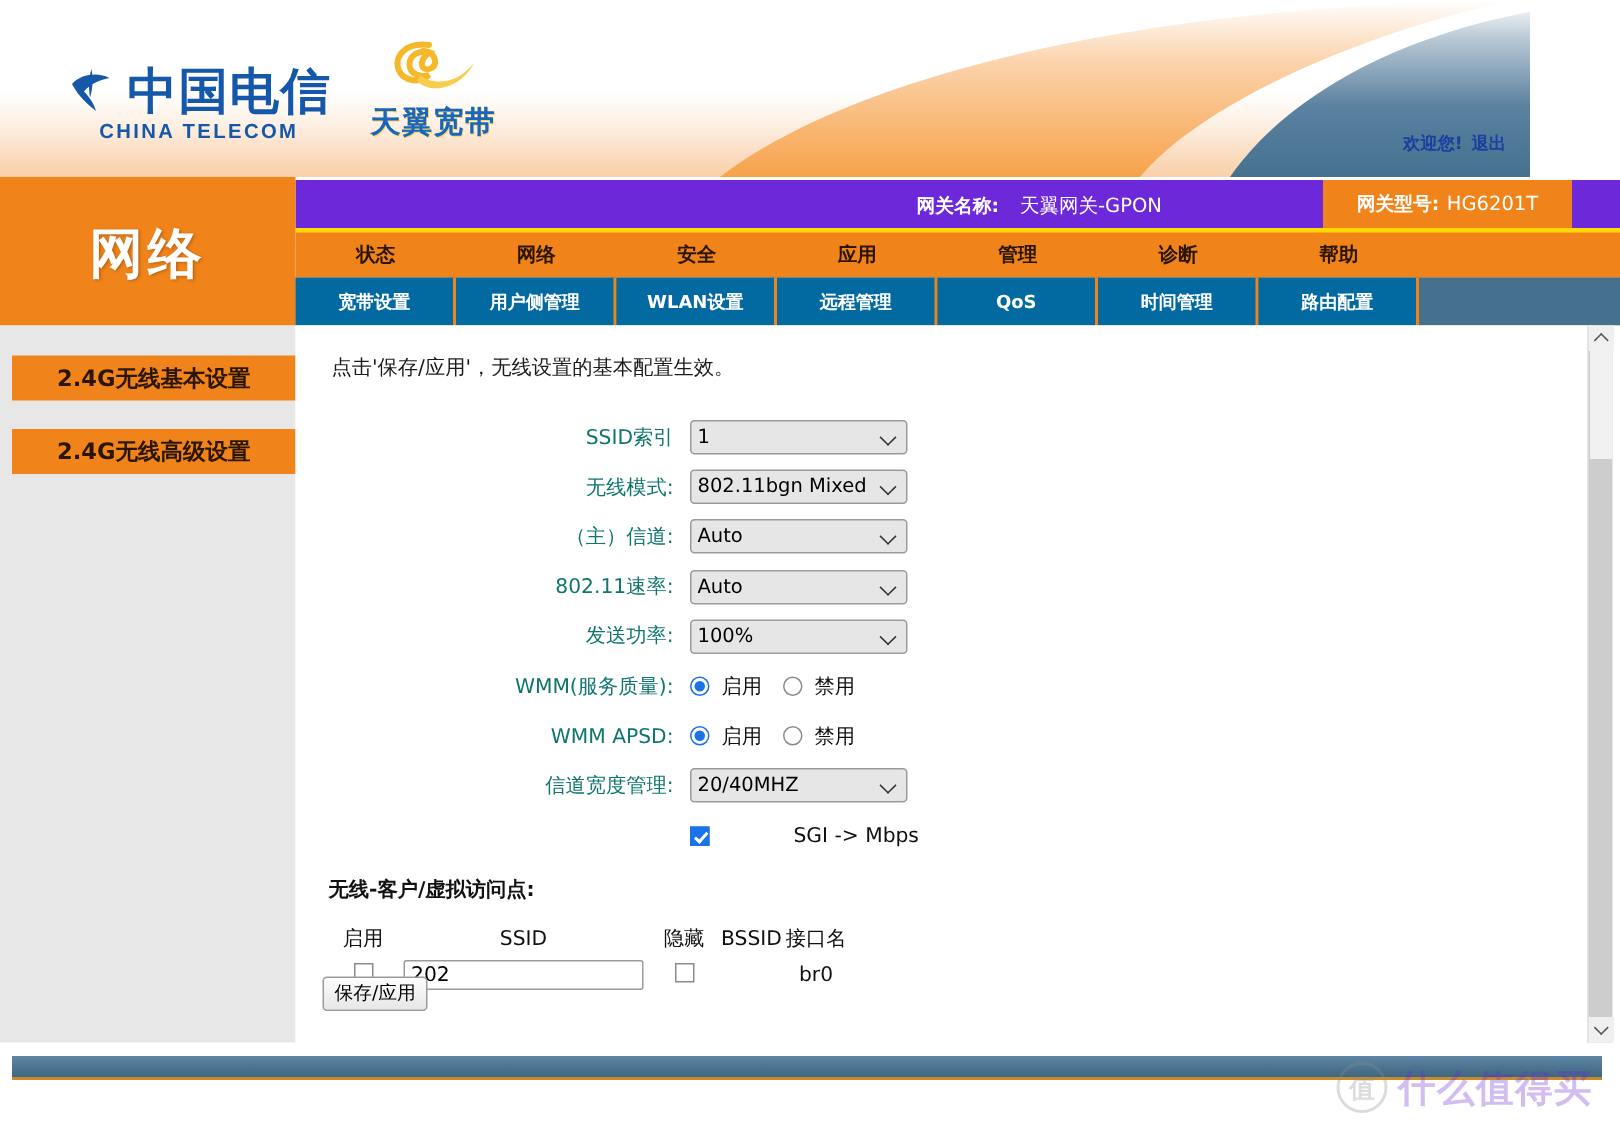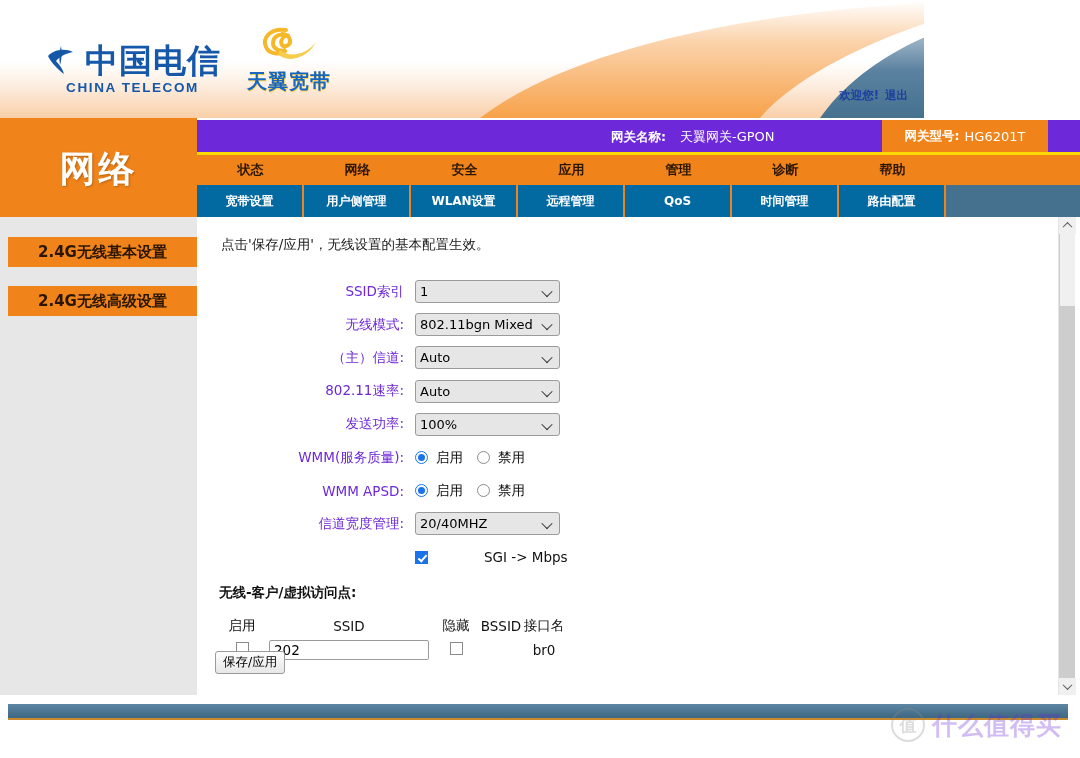--- a/index.html
+++ b/index.html
@@ -11,21 +11,21 @@
     width: 1080px; height: 758px;
     font-family: "Liberation Sans", "DejaVu Sans", sans-serif;
     overflow: hidden;
     position: relative;
   }
 
   
   .banner {
     position: absolute;
     left: 0; top: 0;
-    width: 924px; height: 118px;
+    width: 1020px; height: 118px;
     overflow: hidden;
     background: #fde047;
   }
   .banner-grad {
     position: absolute; left: 0; top: 0;
     width: 1080px; height: 118px;
     background: linear-gradient(to bottom, #ffffff 0%, #ffffff 52%, #fdf0e4 70%, #fbdcc0 88%, #f9cfa8 100%);
   }
   .banner-svg { position: absolute; left: 0; top: 0; }
 
@@ -177,23 +177,24 @@
     font-family: "DejaVu Sans", sans-serif;
   }
 
   .form { position: absolute; left: 0; top: 58px; width: 620px; }
   .frow {
     display: flex; align-items: center;
     height: 33.2px;
   }
   .flabel {
     width: 218px; text-align: right; padding-right: 11px;
-    font-size: 13.5px; color: #6d28d9;
-    font-family: "DejaVu Sans", sans-serif;
-    box-sizing: border-box;
+    font-size: 13.5px; color: #0f766e;
+    font-family: "DejaVu Sans", sans-serif;
+    box-sizing: border-box;
+    margin-left: 45px;
   }
   .fctl { display: flex; align-items: center; }
 
   select.sel {
     width: 145px; height: 23px;
     font-size: 13px;
     font-family: "DejaVu Sans", sans-serif;
     background: #e6e6e6;
     border: 1px solid #9b9b9b;
     border-radius: 3px;

